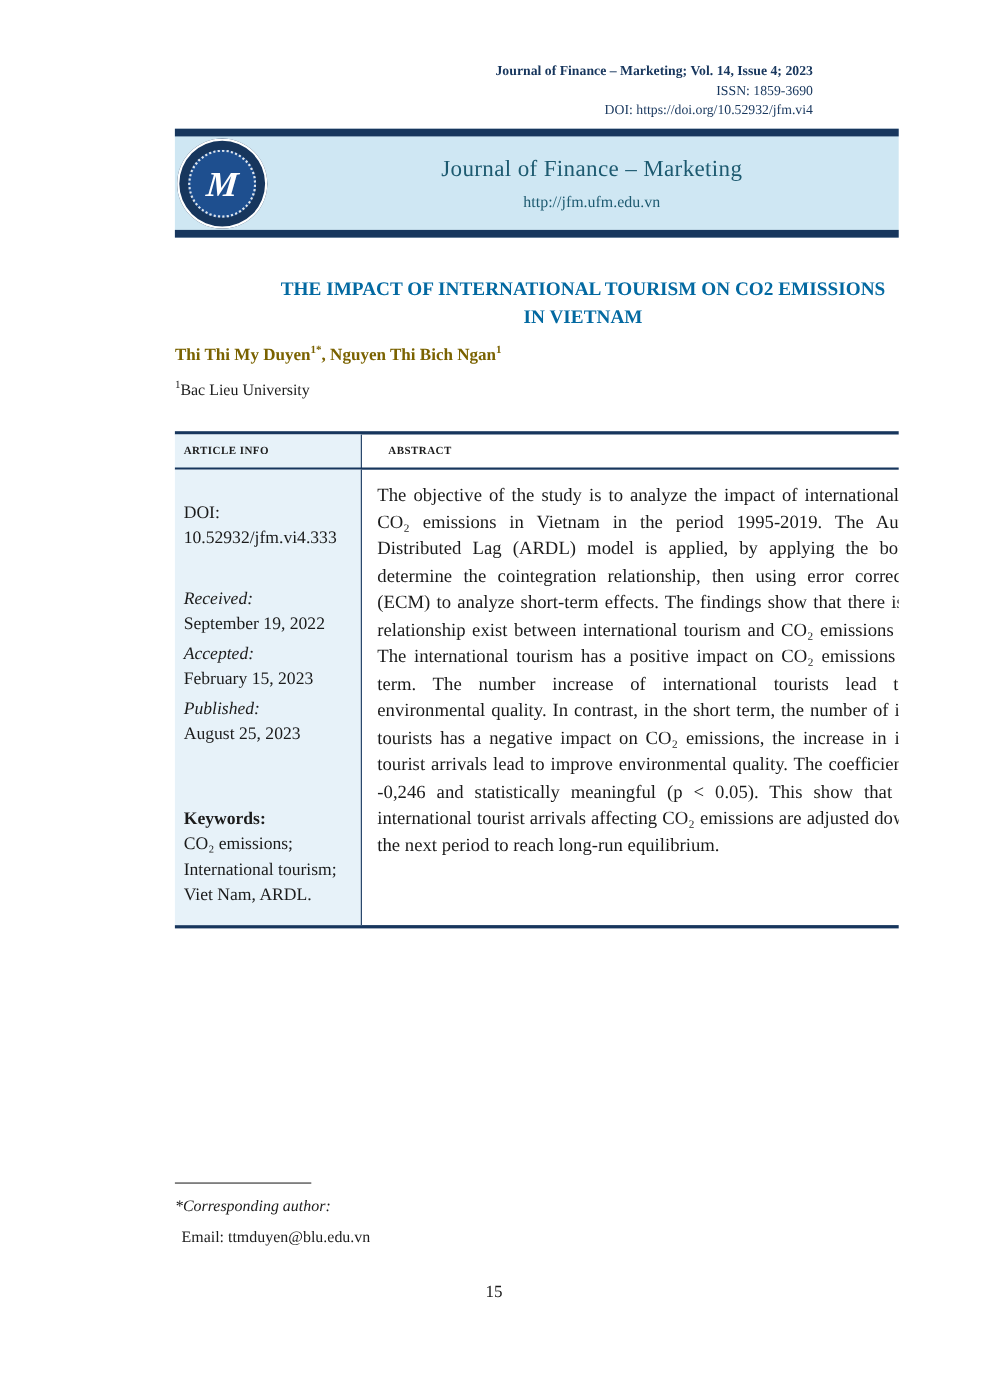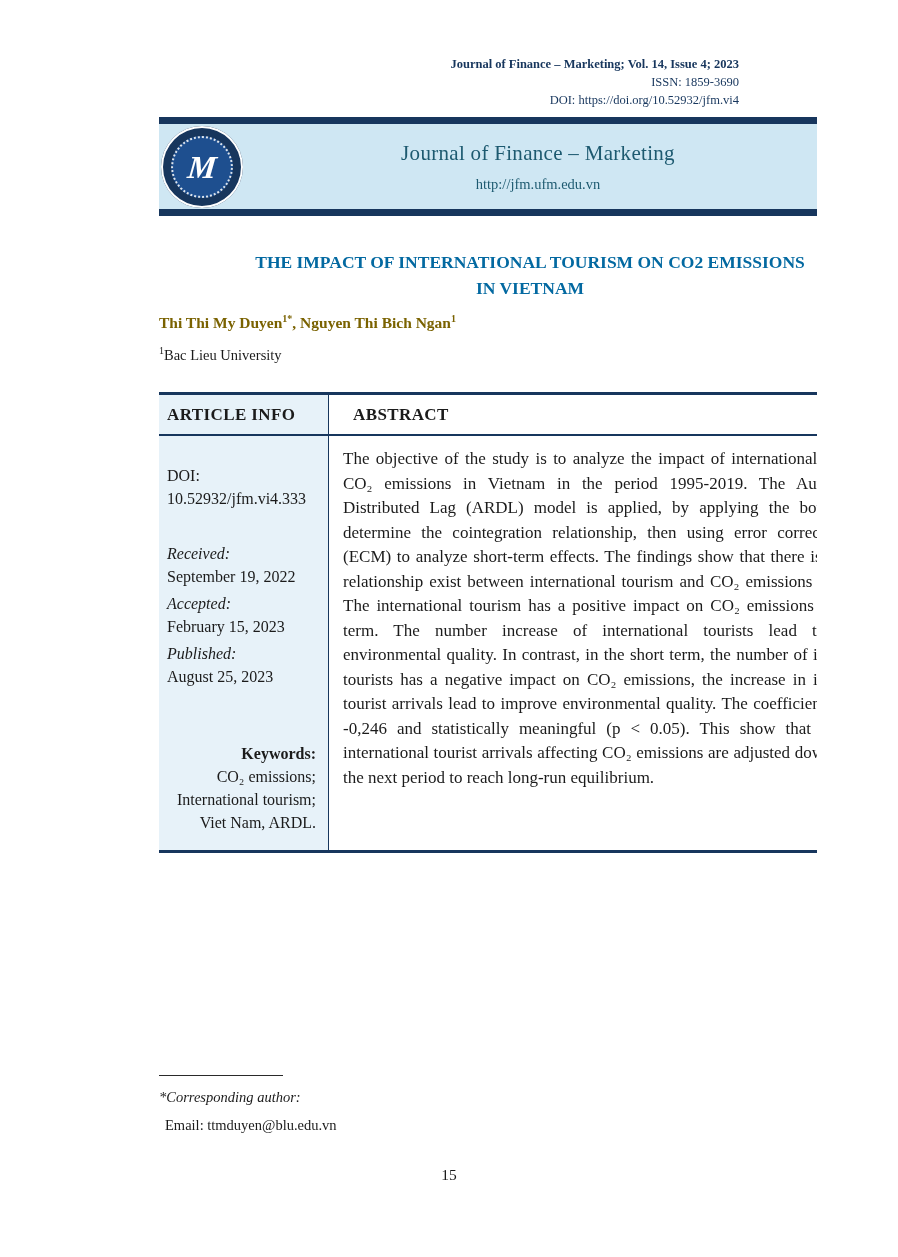--- a/index.html
+++ b/index.html
@@ -132,41 +132,41 @@
     box-sizing: border-box;
   }
   .cell { box-sizing: border-box; }
   .hleft, .bleft {
     background: var(--panel, #e7f2f9);
     border-right: 1px solid var(--navy, #17365d);
   }
   .hleft, .hright {
     border-bottom: 2px solid var(--navy, #17365d);
     font-weight: 700;
-    font-size: 17px;
+    font-size: 10px;
     letter-spacing: .4px;
     padding: 10px 8px 9px 8px;
   }
   .hright { padding-left: 24px; }
   .bleft {
     padding: 28px 12px 16px 8px;
     font-size: 16px;
     line-height: 23px;
   }
   .bright {
     padding: 11px 2px 14px 14px;
     font-size: 17px;
     line-height: 24.5px;
     text-align: justify;
   }
   .info-label.italic { font-style: italic; }
   .info-label.bold { font-weight: 700; }
   .doi-block { margin-bottom: 32px; }
   .date-pair { margin-bottom: 4px; }
-  .kw-group { margin-top: 54px; text-align: right; }
+  .kw-group { margin-top: 54px; }
 
   
   .foot-rule {
     position: absolute;
     top: 1075px; left: 78px; width: 124px;
     border-top: 1px solid #2a2a2a;
   }
   .foot-corresponding {
     position: absolute;
     top: 1089px; left: 78px;

